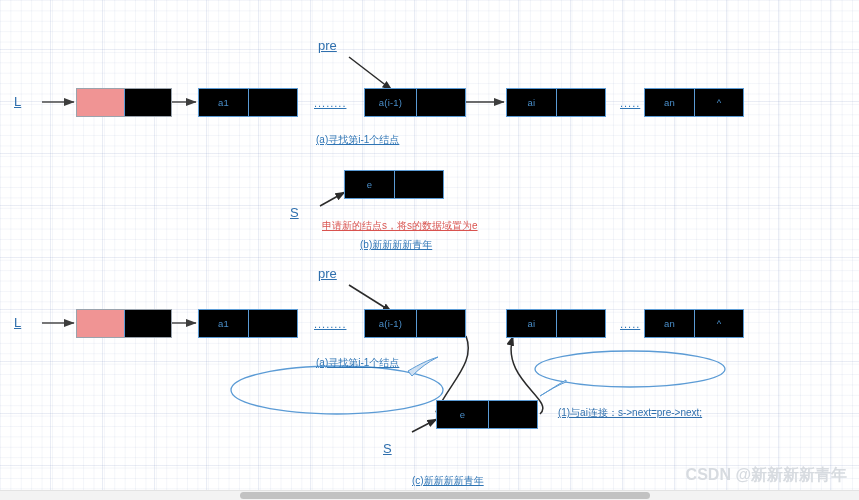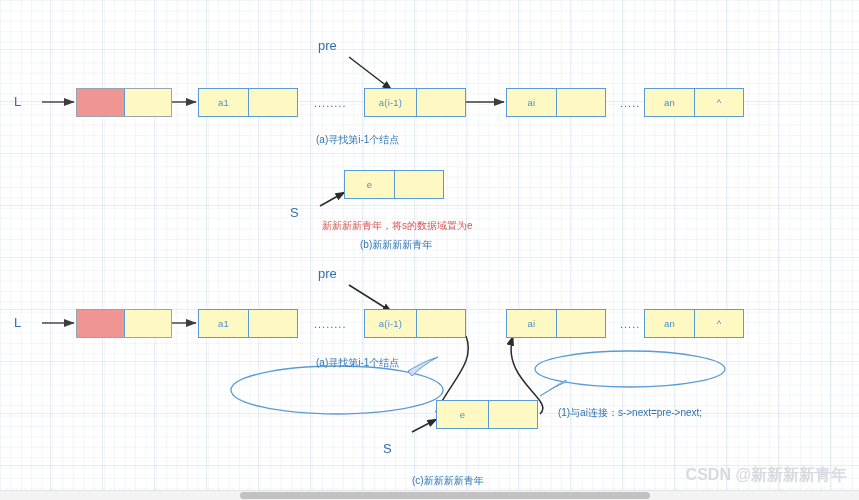--- a/index.html
+++ b/index.html
@@ -31,36 +31,37 @@
     border: 1.6px solid #5b9bd5;
     background: #ffffff;
   }
   .node .cell {
     box-sizing: border-box;
     display: flex;
     align-items: center;
     justify-content: center;
     font-size: 9.5px;
     color: #4a8ec9;
-    background: #fef9c3;
+    background: #000000;
     letter-spacing: .2px;
   }
   .node .cell.data { border-right: 1.6px solid #5b9bd5; }
   .node .cell.red {
     background: #f09494;
     border-right: 1.6px solid #5b9bd5;
   }
   .node.head { border: 1.6px solid #9aa3ad; }
   .node.head .cell.red { border-right: 1.6px solid #5b9bd5; }
 
   
   .lbl {
     position: absolute;
     color: #2f75b5;
     white-space: nowrap;
+    text-decoration: underline;
   }
   .lbl.var   { font-size: 13px; color: #2f6fad; }
   .lbl.cap   { font-size: 10px; color: #2f75b5; }
   .lbl.red-t { font-size: 10px; color: #d9534f; }
   .lbl.dots  { font-size: 11px; color: #2f75b5; letter-spacing: 1px; }
   .lbl.bubble-text {
     font-size: 10px;
     color: #2f6fad;
     text-align: center;
     line-height: 14px;
@@ -198,21 +199,21 @@
 
   <div class="lbl cap" style="left:316px; top:133px;">(a)寻找第i-1个结点</div>
 
   <div class="node" style="left:344px; top:170px; width:100px; height:29px;">
     <div class="cell data" style="width:50px;">e</div>
     <div class="cell" style="width:48px;"></div>
   </div>
 
   <div class="lbl var" style="left:290px; top:205px;">S</div>
 
-  <div class="lbl red-t" style="left:322px; top:219px;">新新新新青年，将s的数据域置为e</div>
+  <div class="lbl red-t" style="left:322px; top:219px;">申请新的结点s，将s的数据域置为e</div>
 
   <div class="lbl cap" style="left:360px; top:238px;">(b)新新新新青年</div>
 
   <div class="lbl var" style="left:14px; top:315px;">L</div>
 
   <div class="node head" style="left:76px; top:309px; width:96px; height:29px;">
     <div class="cell red" style="width:48px;"></div>
     <div class="cell" style="width:46px;"></div>
   </div>
 

